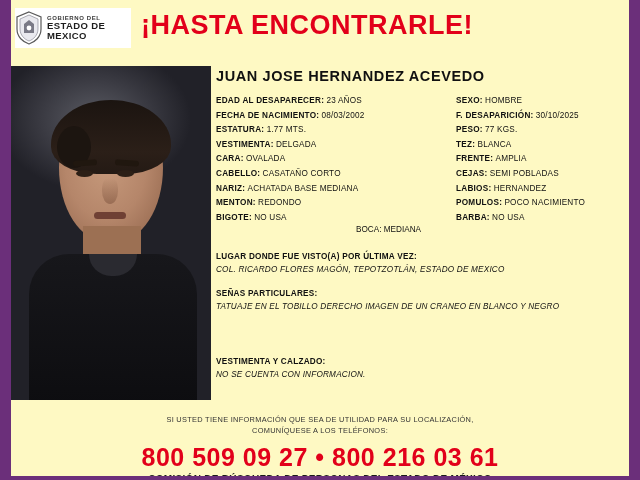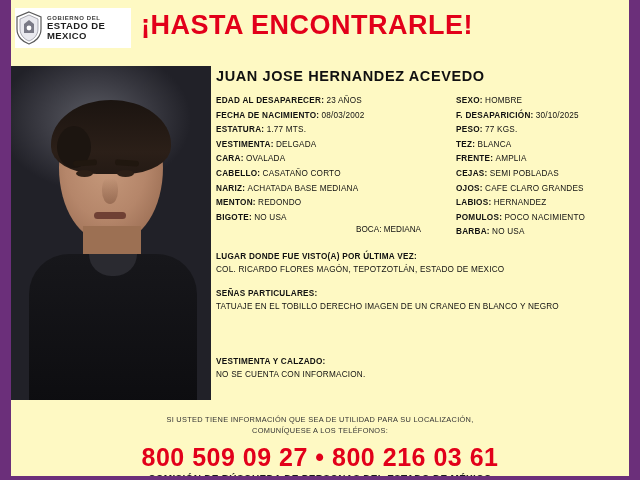--- a/index.html
+++ b/index.html
@@ -245,21 +245,21 @@
   }
 
   .block {
     position: absolute;
     left: 216px;
     font-size: 8.2px;
     line-height: 13px;
     color: #111;
   }
   .block .k { font-weight: bold; letter-spacing: 0.25px; }
-  .block .v { letter-spacing: 0.2px; }
+  .block .v { letter-spacing: 0.2px; font-style: italic; }
 
   .b-lugar { top: 250px; width: 400px; }
   .b-senas { top: 287px; width: 400px; }
   .b-vest  { top: 355px; width: 400px; }
 
   
   .footer {
     position: absolute;
     left: 11px;
     top: 415px;
@@ -352,21 +352,20 @@
         <div class="field"><span class="k">BIGOTE:</span> <span class="v">NO USA</span></div>
       </div>
 
       <div class="col col-right">
         <div class="field"><span class="k">SEXO:</span> <span class="v">HOMBRE</span></div>
         <div class="field"><span class="k">F. DESAPARICIÓN:</span> <span class="v">30/10/2025</span></div>
         <div class="field"><span class="k">PESO:</span> <span class="v">77 KGS.</span></div>
         <div class="field"><span class="k">TEZ:</span> <span class="v">BLANCA</span></div>
         <div class="field"><span class="k">FRENTE:</span> <span class="v">AMPLIA</span></div>
         <div class="field"><span class="k">CEJAS:</span> <span class="v">SEMI POBLADAS</span></div>
-        <div class="field"><span class="k">OJOS:</span> <span class="v">CAFE CLARO GRANDES</span></div>
         <div class="field"><span class="k">LABIOS:</span> <span class="v">HERNANDEZ</span></div>
         <div class="field"><span class="k">POMULOS:</span> <span class="v">POCO NACIMIENTO</span></div>
         <div class="field"><span class="k">BARBA:</span> <span class="v">NO USA</span></div>
       </div>
 
       <div class="boca-row">
         <span class="k">BOCA:</span>
         <span class="v">MEDIANA</span>
       </div>
     </div>

